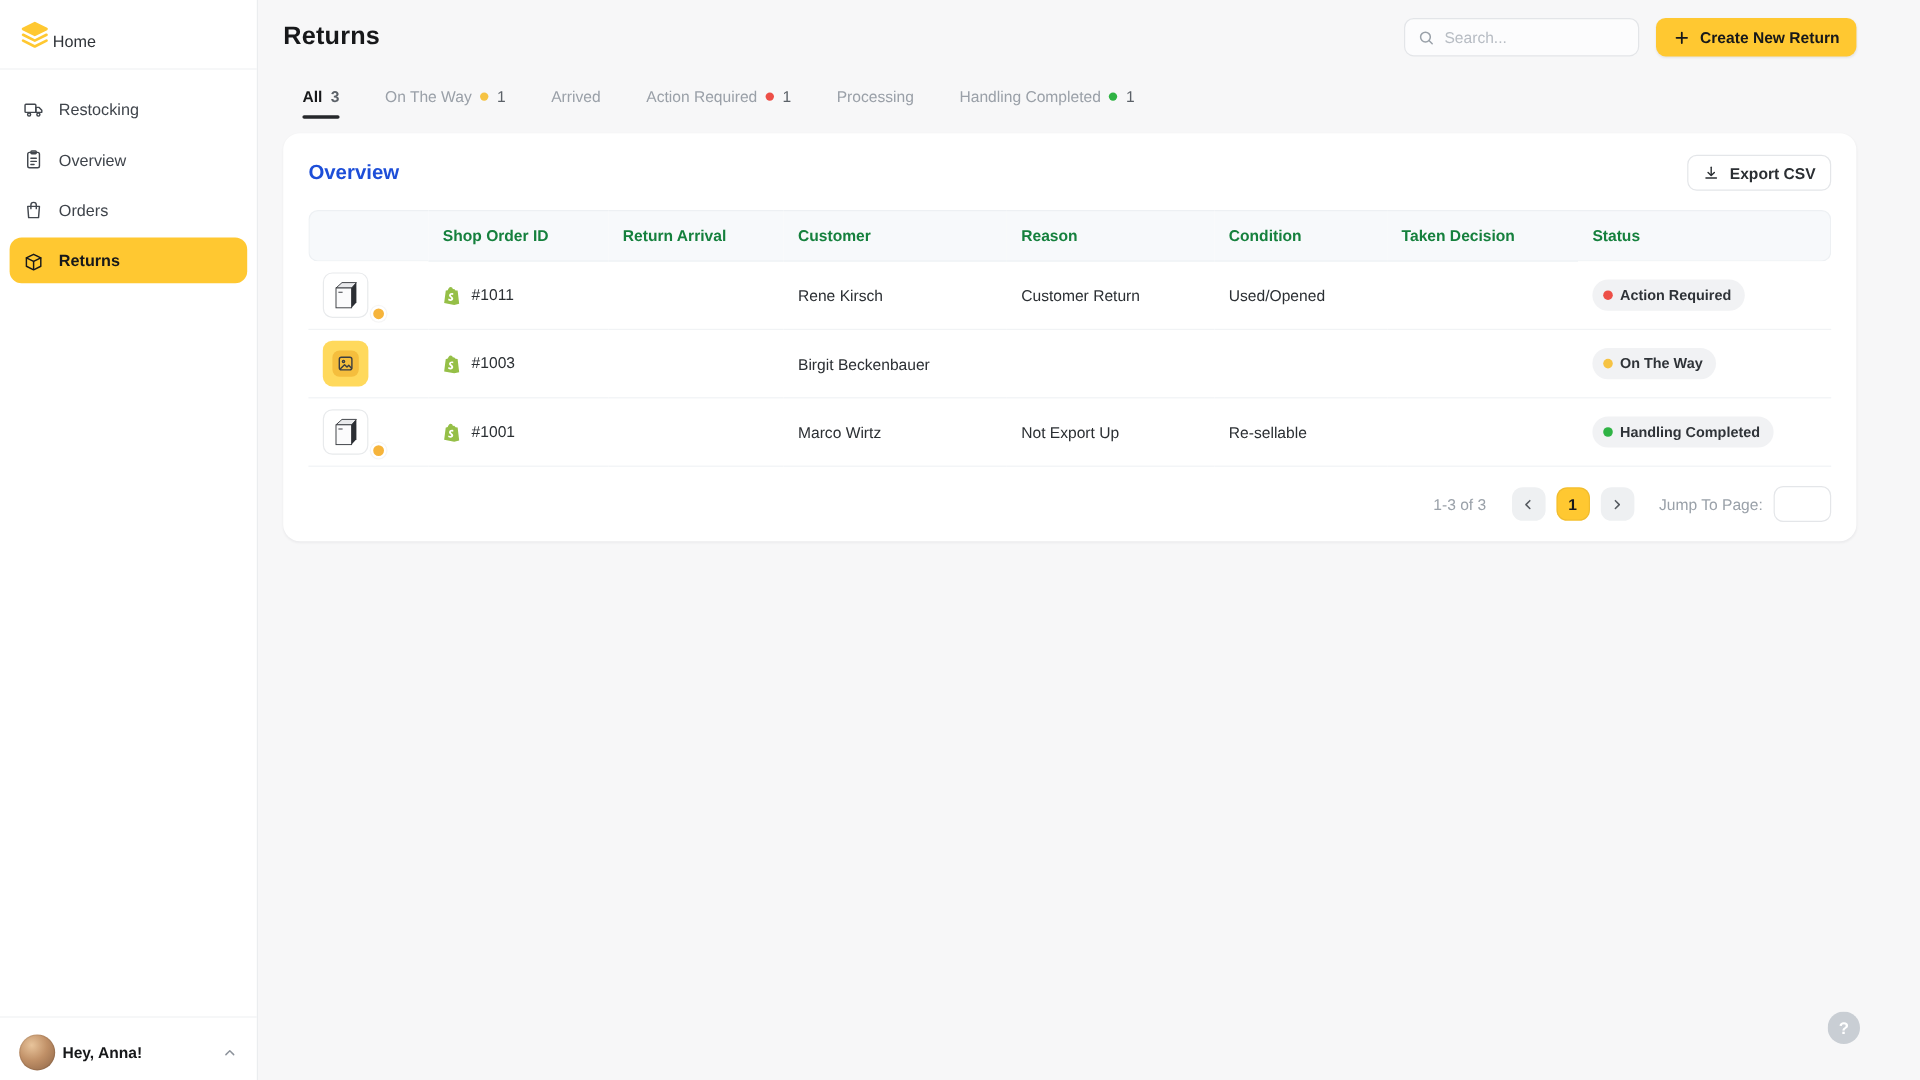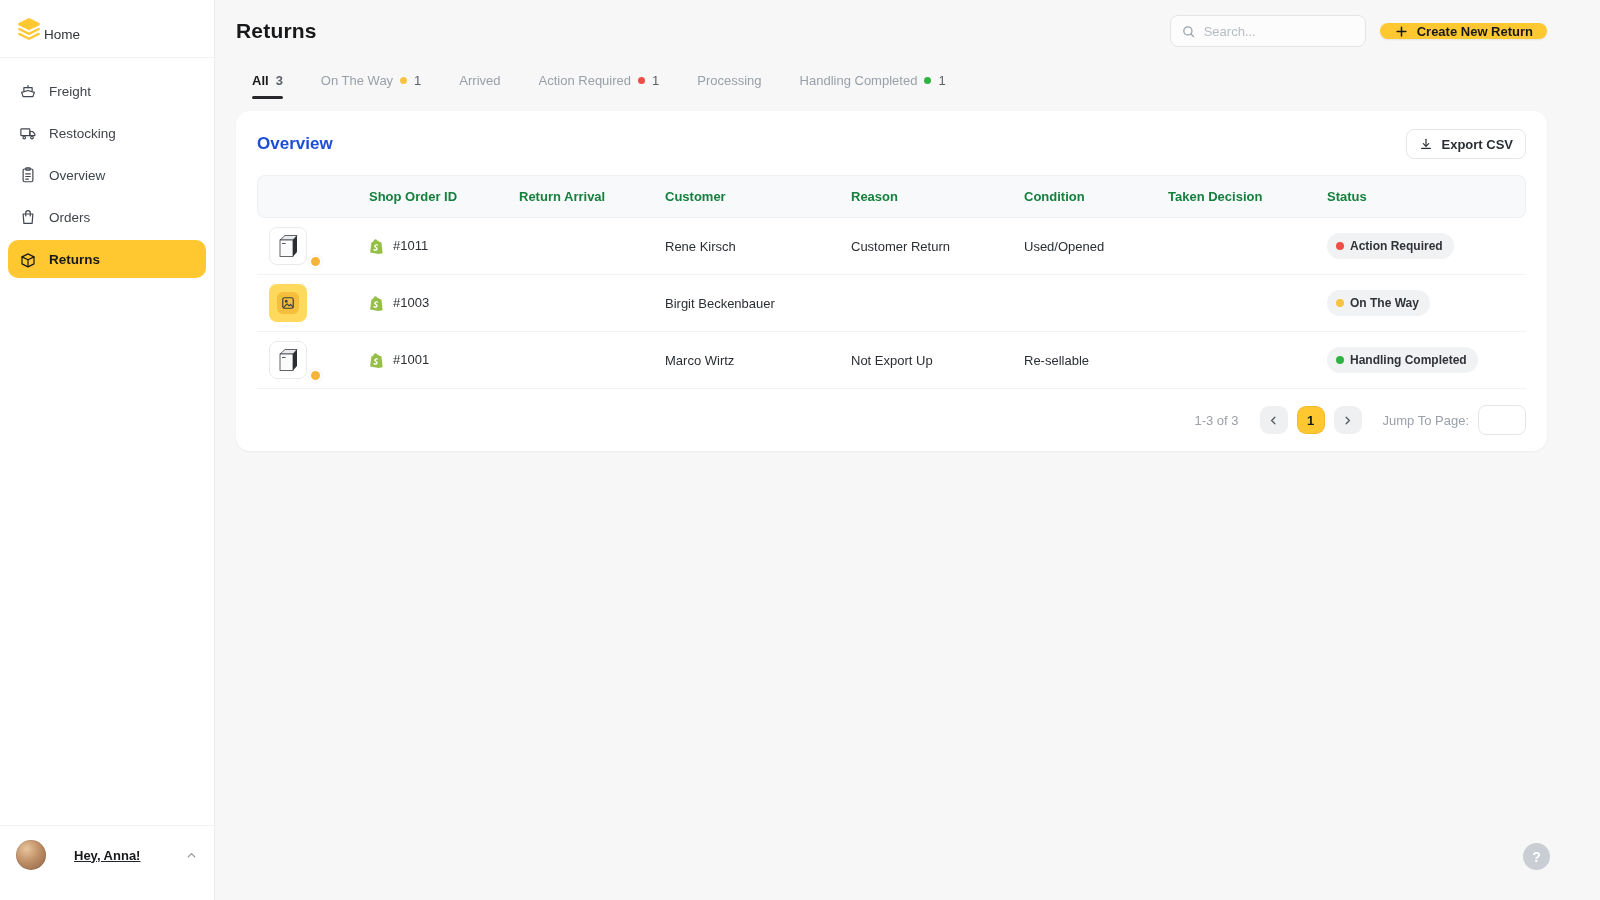--- a/index.html
+++ b/index.html
@@ -29,22 +29,22 @@
     height: 38px; padding: 0 11px; margin: 2px 0;
     border-radius: 10px; cursor: pointer;
     font-size: 13.5px; font-weight: 500; color: #3f444b;
   }
   .menu-item .mi-icon { display: flex; color: #42474e; }
   .menu-item.active { background: #FFC831; color: #17181a; font-weight: 700; }
   .menu-item.active .mi-icon { color: #17181a; }
   .menu-item.spaced { margin-top: 100px; }
   .user-row {
     margin-top: auto; border-top: 1px solid #f1f2f4;
-    display: flex; align-items: center; gap: 28px;
-    padding: 14px 16px 30px 16px; cursor: pointer; text-decoration: underline;
+    display: flex; align-items: center; gap: 6px;
+    padding: 14px 16px 8px 16px; cursor: pointer;
   }
   .avatar {
     width: 30px; height: 30px; border-radius: 50%;
     background: radial-gradient(circle at 35% 30%, #e8c49b 0%, #c09067 45%, #8a6244 100%);
     box-shadow: inset 0 0 0 1px rgba(0,0,0,.08);
   }
   .greeting { font-size: 13px; font-weight: 700; color: #17181a; }
   .user-row .chev { margin-left: auto; display: flex; }
 
   
@@ -57,21 +57,21 @@
     border: 1px solid #e3e5e8; border-radius: 8px;
     display: flex; align-items: center; gap: 8px; padding: 0 10px;
   }
   .search input {
     border: none; outline: none; background: transparent;
     font-size: 13px; color: #3f444b; width: 100%;
     font-family: "Liberation Sans", sans-serif;
   }
   .search input::placeholder { color: #b7bcc3; }
   .create-btn {
-    height: 16px; border: none; border-radius: 8px;
+    height: 32px; border: none; border-radius: 8px;
     background: #FFC831; color: #17181a;
     display: flex; align-items: center; gap: 8px; padding: 0 14px;
     font-size: 13px; font-weight: 700; cursor: pointer;
     font-family: "Liberation Sans", sans-serif;
     box-shadow: 0 1px 2px rgba(0,0,0,.08);
   }
   
   .tabs { display: flex; gap: 38px; padding: 26px 0 0 16px; }
   .tab {
     display: flex; align-items: center; gap: 7px;
@@ -178,30 +178,20 @@
       <svg width="26" height="26" viewBox="0 0 24 24" fill="none" stroke="#FFC831" stroke-width="2.1" stroke-linejoin="round" stroke-linecap="round">
         <path d="M12 3L21 7.5 12 12 3 7.5z" fill="#FFC831"></path>
         <path d="M3 12l9 4.5 9-4.5"></path>
         <path d="M3 16.5L12 21l9-4.5"></path>
       </svg>
     </span>
     <span class="logo-label">Home</span>
   </div>
 
   <nav class="menu">
-    <div class="menu-item">
-      <span class="mi-icon">
-        <svg width="18" height="18" viewBox="0 0 24 24" fill="none" stroke="currentColor" stroke-width="1.6" stroke-linejoin="round" stroke-linecap="round">
-          <path d="M3.5 13.8L12 11.3l8.5 2.5-2 5.7h-13z"></path>
-            <path d="M6.5 11.5V7.5h11v4"></path>
-            <path d="M12 7.5V4.8"></path>
-        </svg>
-      </span>
-      <span class="mi-label">Freight</span>
-    </div>
     <div class="menu-item">
       <span class="mi-icon">
         <svg width="18" height="18" viewBox="0 0 24 24" fill="none" stroke="currentColor" stroke-width="1.6" stroke-linejoin="round" stroke-linecap="round">
           <rect x="2.5" y="6.5" width="12" height="9" rx="1"></rect>
             <path d="M14.5 10h3.6l3 3.2v2.3h-6.6z"></path>
             <circle cx="7" cy="18" r="1.7"></circle>
             <circle cx="17.3" cy="18" r="1.7"></circle>
         </svg>
       </span>
       <span class="mi-label">Restocking</span>

